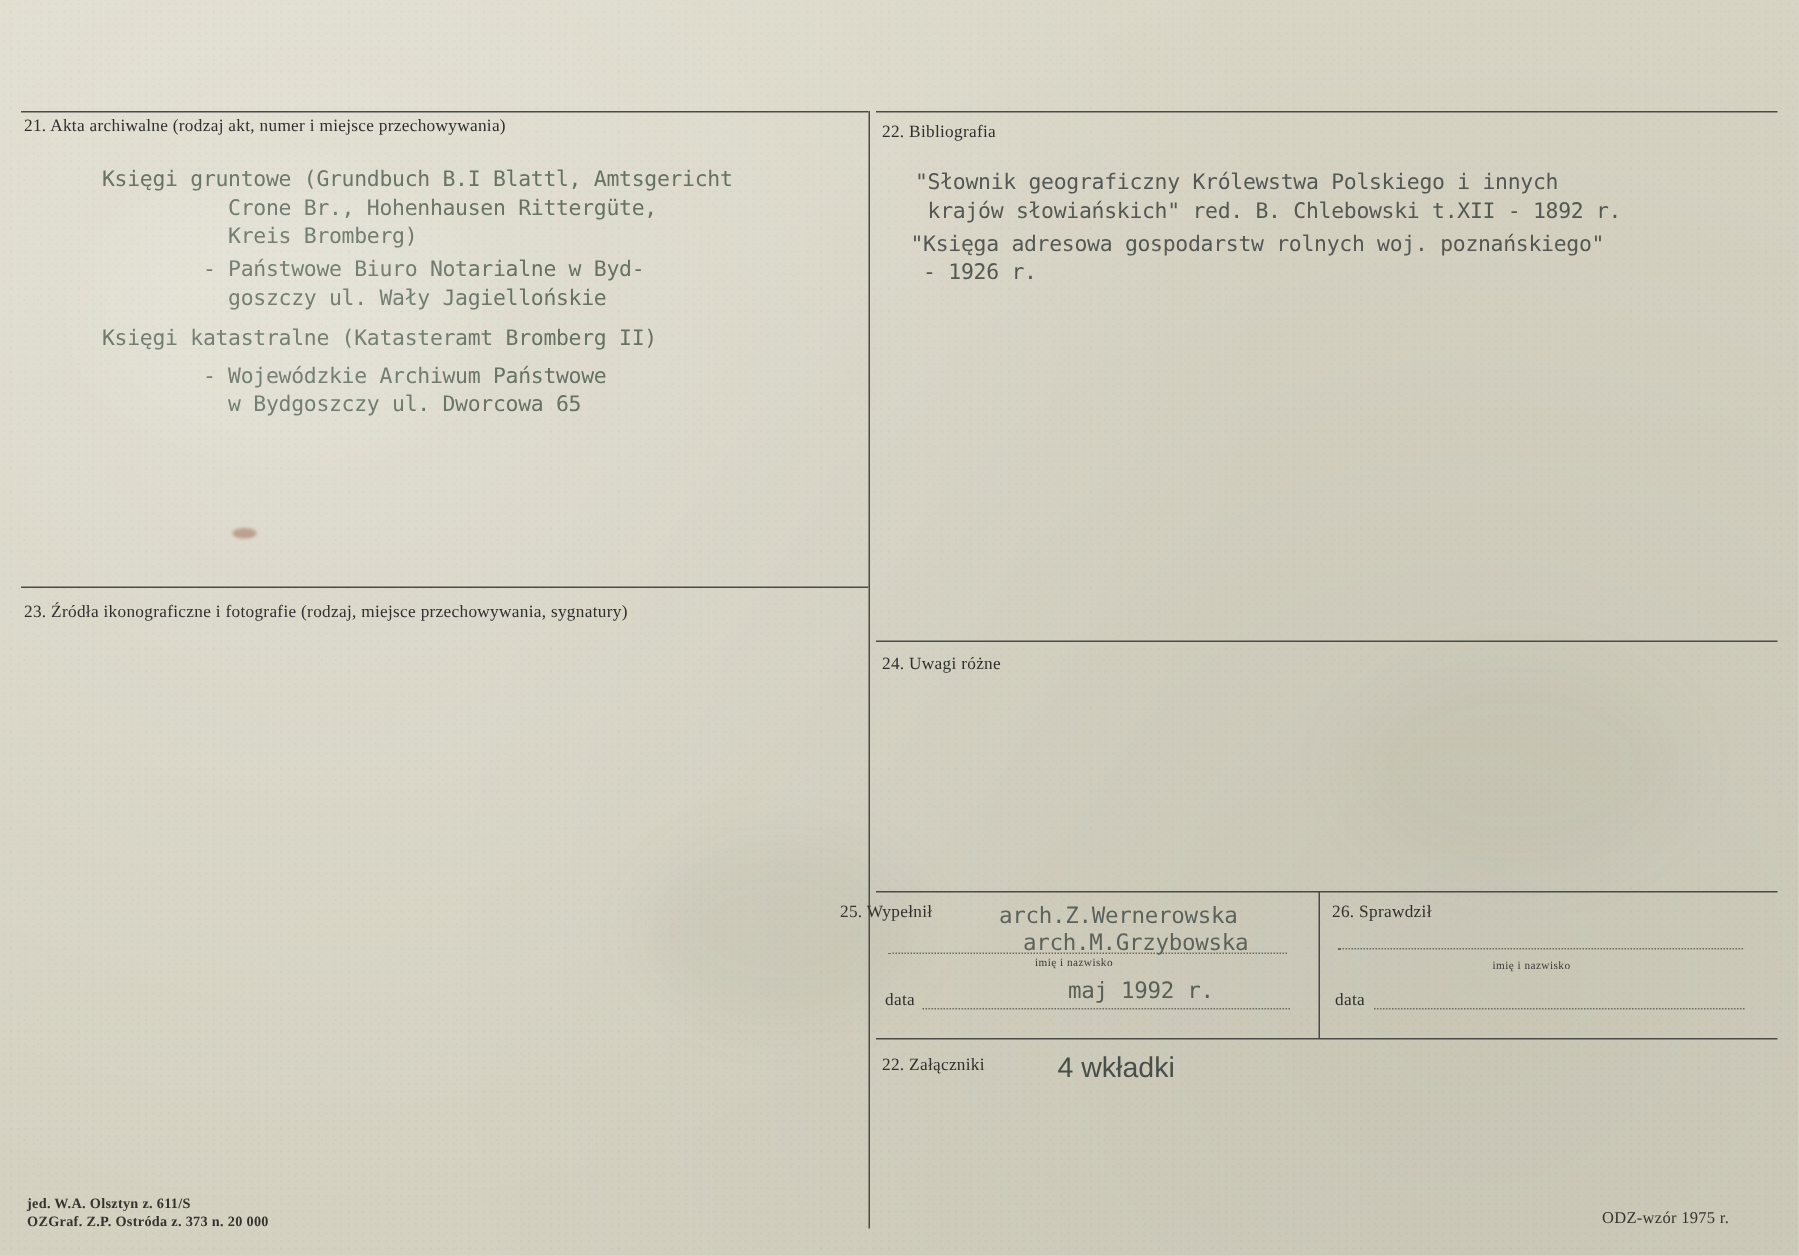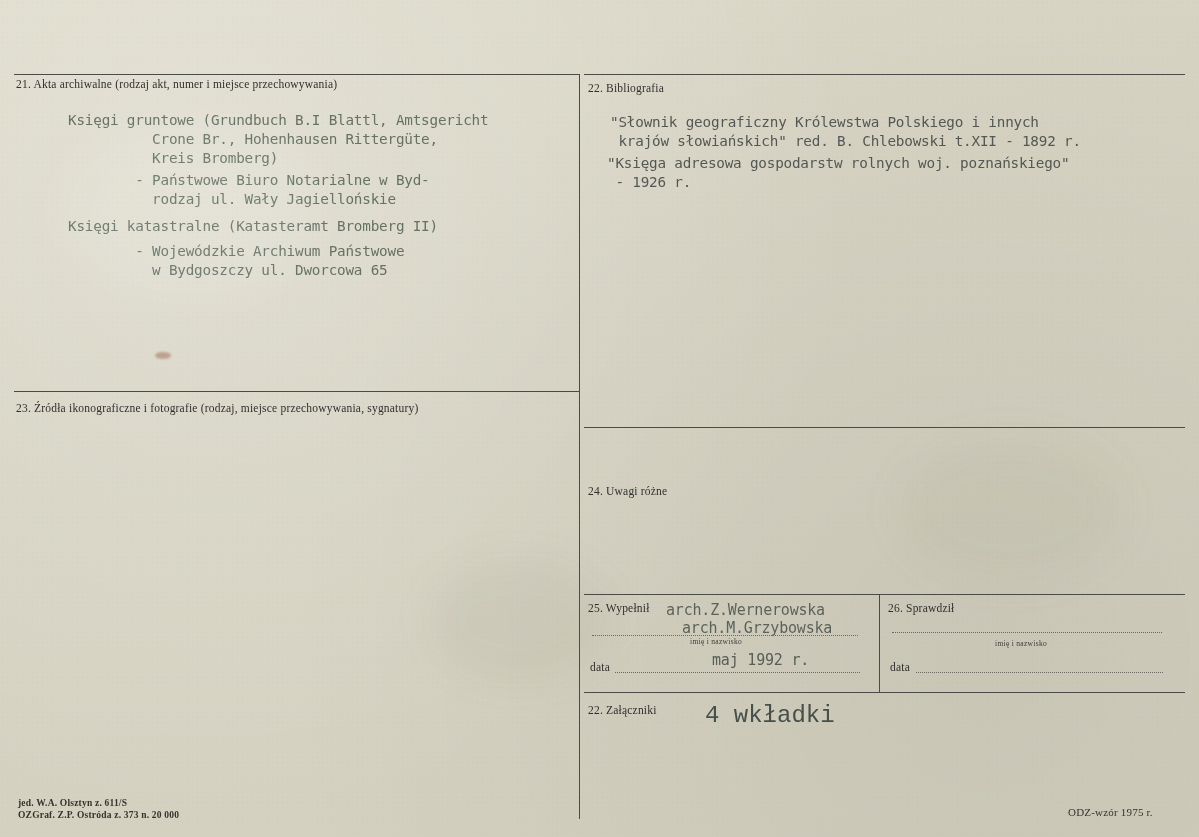--- a/index.html
+++ b/index.html
@@ -60,22 +60,22 @@
     line-height: 19.5px;
     color: #4e5a52;
     white-space: pre;
     letter-spacing: -0.2px;
     opacity: .93;
   }
   .tw.green { color: #5c6a5c; }
   .tw.dark { color: #4a4f4c; }
   .hand {
     position: absolute;
-    font-family: Liberation Mono, monospace;
-    font-size: 24px;
+    font-family: Liberation Sans, sans-serif;
+    font-size: 19px;
     color: #474f4a;
     white-space: pre;
   }
   .dots {
     position: absolute;
     border-bottom: 1px dotted #6a6a62;
     height: 0;
   }
   .tiny {
     position: absolute;
@@ -117,46 +117,46 @@
 
   <div class="lbl" style="left:16px; top:78px;text-align:right;">
     <span>21.</span>
     <span>Akta archiwalne (rodzaj akt, numer i miejsce przechowywania)</span>
   </div>
 
   <div class="tw green" style="left:68px; top:111px;">Księgi gruntowe (Grundbuch B.I Blattl, Amtsgericht</div>
   <div class="tw green" style="left:68px; top:130px;text-align:center;">          Crone Br., Hohenhausen Rittergüte,</div>
   <div class="tw green" style="left:68px; top:149px;">          Kreis Bromberg)</div>
   <div class="tw green" style="left:68px; top:171px;">        - Państwowe Biuro Notarialne w Byd-</div>
-  <div class="tw green" style="left:68px; top:190px;">          rodzaj ul. Wały Jagiellońskie</div>
+  <div class="tw green" style="left:68px; top:190px;">          goszczy ul. Wały Jagiellońskie</div>
   <div class="tw green" style="left:68px; top:217px;">Księgi katastralne (Katasteramt Bromberg II)</div>
   <div class="tw green" style="left:68px; top:242px;">        - Wojewódzkie Archiwum Państwowe</div>
   <div class="tw green" style="left:68px; top:261px;">          w Bydgoszczy ul. Dworcowa 65</div>
 
   <div class="lbl" style="left:588px; top:82px;">
     <span>22.</span>
     <span>Bibliografia</span>
   </div>
 
   <div class="tw dark" style="left:610px; top:113px;">"Słownik geograficzny Królewstwa Polskiego i innych</div>
   <div class="tw dark" style="left:610px; top:132px;"> krajów słowiańskich" red. B. Chlebowski t.XII - 1892 r.</div>
   <div class="tw dark" style="left:607px; top:154px;">"Księga adresowa gospodarstw rolnych woj. poznańskiego"</div>
   <div class="tw dark" style="left:607px; top:173px;"> - 1926 r.</div>
 
   <div class="lbl" style="left:16px; top:402px;">
     <span>23.</span>
     <span>Źródła ikonograficzne i fotografie (rodzaj, miejsce przechowywania, sygnatury)</span>
   </div>
 
-  <div class="lbl" style="left:588px; top:437px;margin-top:48px;">
+  <div class="lbl" style="left:588px; top:437px;">
     <span>24.</span>
     <span>Uwagi różne</span>
   </div>
 
-  <div class="lbl" style="left:588px; top:602px;">
+  <div class="lbl" style="left:560px; top:602px;">
     <span>25.</span>
     <span>Wypełnił</span>
   </div>
   <div class="tw dark" style="left:666px; top:601px; font-size:15px; color:#535b55;">arch.Z.Wernerowska</div>
   <div class="tw dark" style="left:666px; top:619px; font-size:15px; color:#535b55;margin-left:16px;">arch.M.Grzybowska</div>
   <div class="dots" style="left:592px; top:635px; width:266px;"></div>
   <div class="tiny" style="left:690px; top:637px;">imię i nazwisko</div>
   <div class="lbl" style="left:590px; top:661px;">data</div>
   <div class="dots" style="left:615px; top:672px; width:245px;"></div>
   <div class="tw dark" style="left:712px; top:651px; font-size:15px; color:#4f574f;">maj 1992 r.</div>

